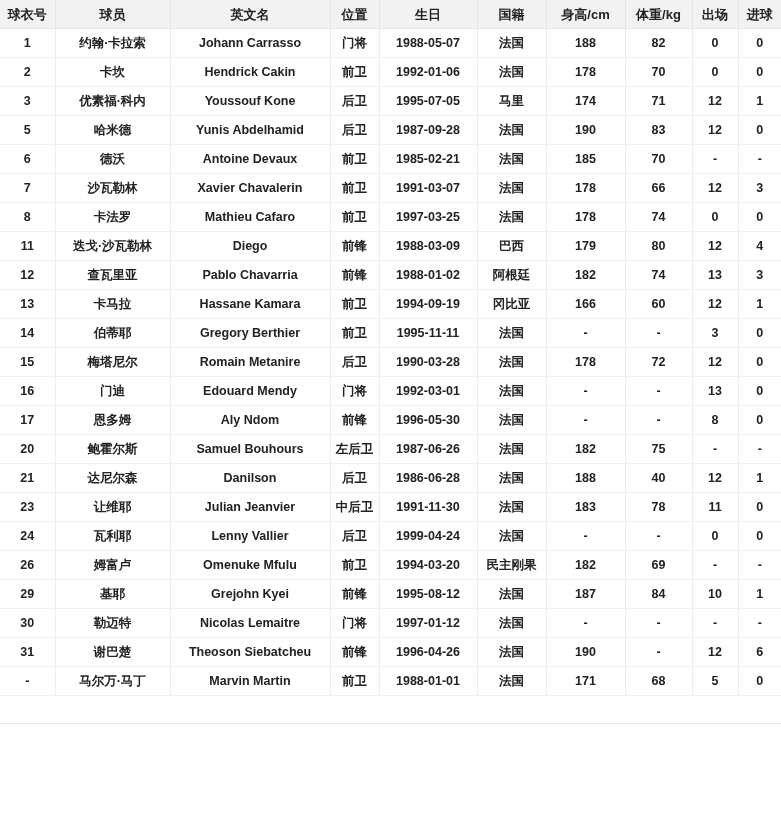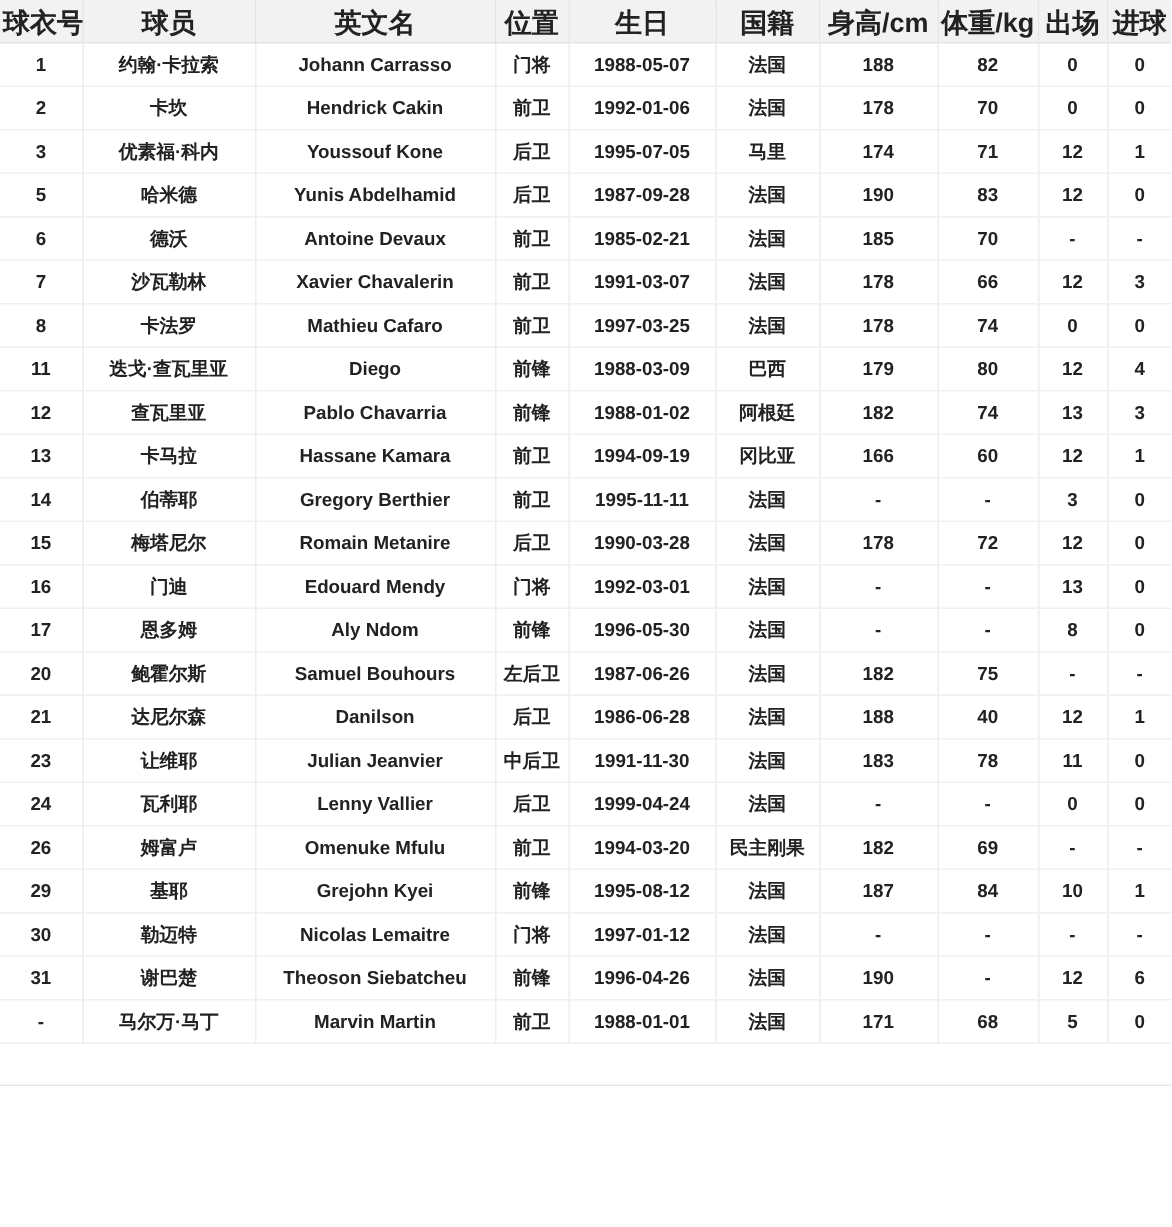--- a/index.html
+++ b/index.html
@@ -11,21 +11,21 @@
     overflow: hidden;
   }
   table.roster {
     width: 781px;
     border-collapse: collapse;
     table-layout: fixed;
   }
   table.roster th {
     background: #f2f2f2;
     height: 28px;
-    font-size: 18px;
+    font-size: 13px;
     font-weight: bold;
     color: #222222;
     text-align: center;
     vertical-align: middle;
     border-right: 1px solid #e4e4e4;
     border-bottom: 1px solid #e4e4e4;
     border-top: 1px solid #f0f0f0;
     padding: 0 2px;
     white-space: nowrap;
     overflow: hidden;
@@ -163,21 +163,21 @@
         <td>前卫</td>
         <td>1997-03-25</td>
         <td>法国</td>
         <td>178</td>
         <td>74</td>
         <td>0</td>
         <td>0</td>
       </tr>
       <tr>
         <td>11</td>
-        <td>迭戈·查瓦里亚</td>
+        <td>迭戈·沙瓦勒林</td>
         <td>Diego</td>
         <td>前锋</td>
         <td>1988-03-09</td>
         <td>巴西</td>
         <td>179</td>
         <td>80</td>
         <td>12</td>
         <td>4</td>
       </tr>
       <tr>

